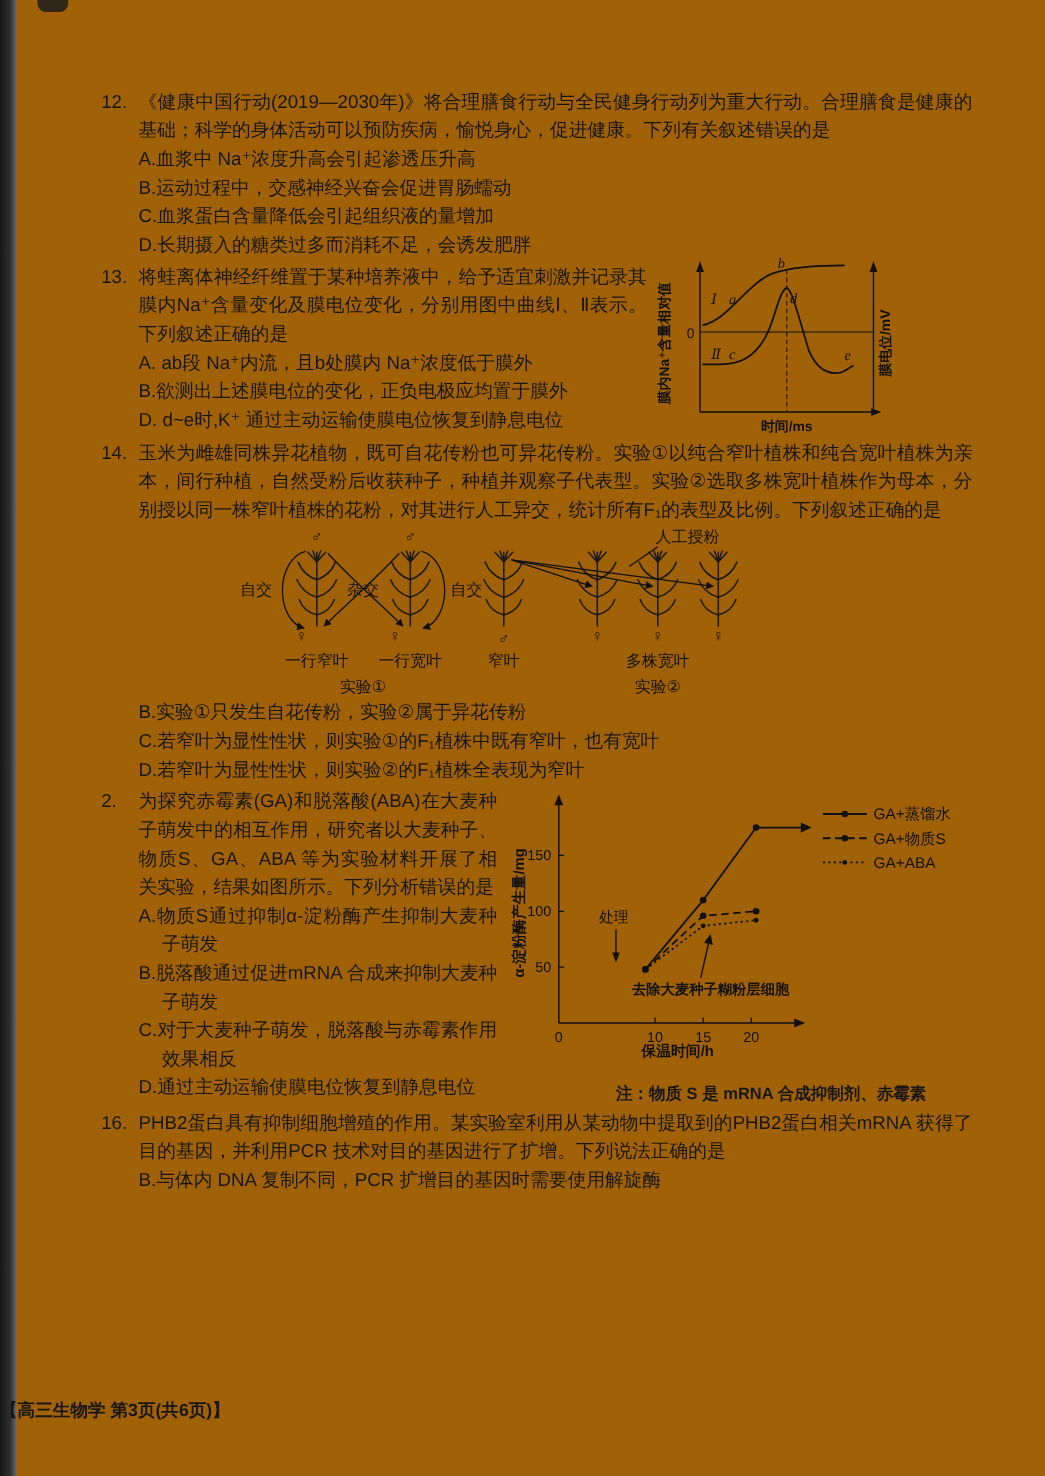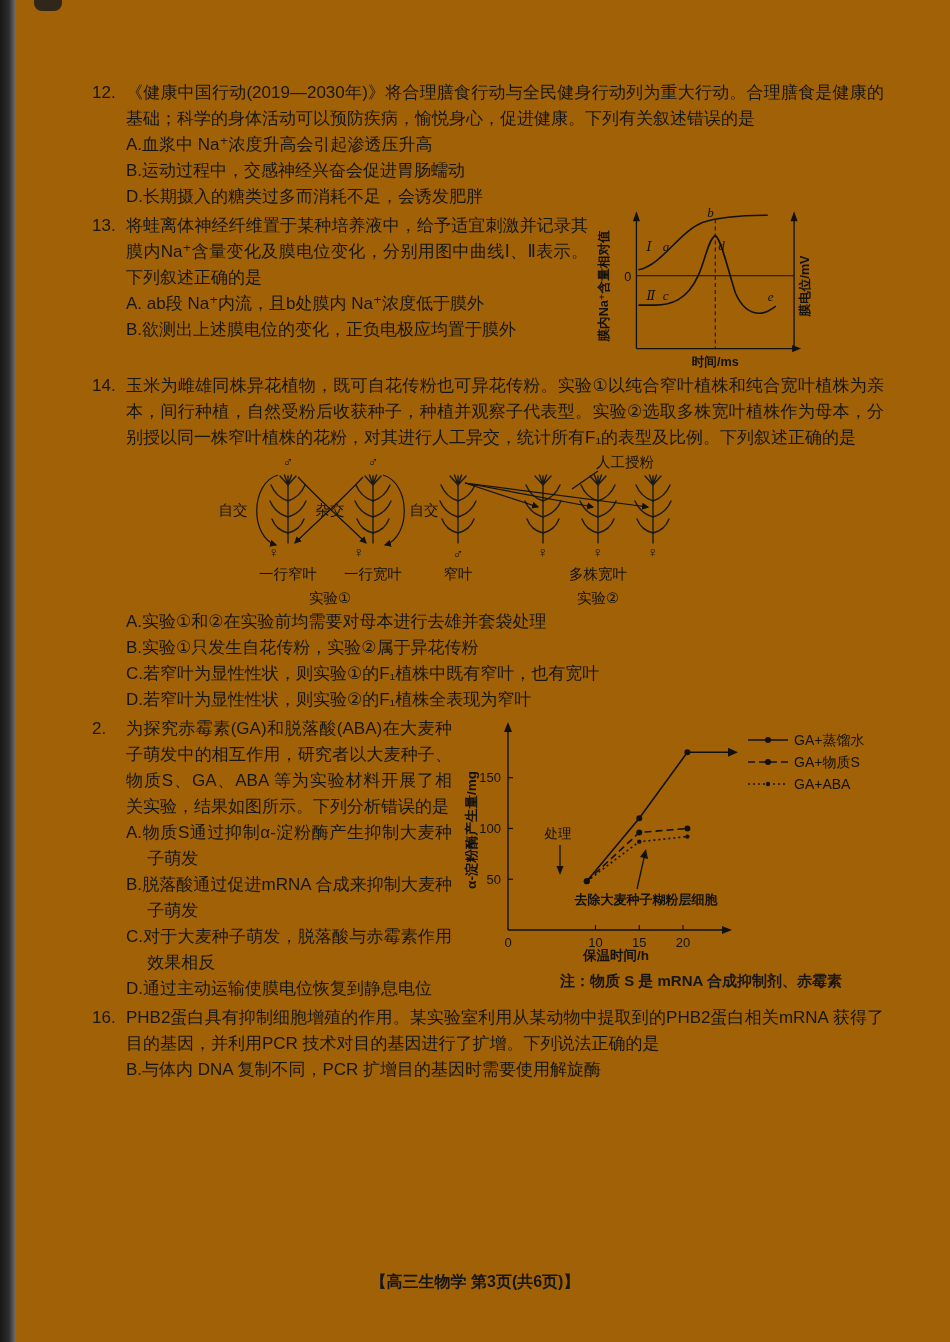--- a/index.html
+++ b/index.html
@@ -26,48 +26,49 @@
   .q{clear:both;margin:0 0 3px 0;}
   .stem{position:relative;margin:0;padding-left:34px;}
   .qnum{position:absolute;left:0;top:0;}
   .opt{margin:0;padding-left:34px;text-indent:-1.25em;margin-left:1.25em;}
   
   .fig13{float:right;width:288px;height:164px;margin:-6px 0 2px 8px;}
   
   .fig14wrap{margin:4px 0 2px 108px;}
   
   .fig15{float:right;width:482px;margin:2px -58px 2px 8px;}
-  .fig15 .notes{font-size:15px;font-weight:bold;text-align:center;line-height:22px;margin-top:0;}
+  .fig15 .notes{font-size:15px;font-weight:bold;text-align:center;line-height:22px;margin-top:14px;}
   svg{display:block;}
   svg text{fill:#111;}
   .axl{font-size:13.5px;font-weight:bold;}
   .ann{font-size:13.5px;}
   .annb{font-size:13px;font-weight:bold;}
   .f13l{font-size:12.5px;font-weight:bold;}
   .f13p{font-size:13px;font-style:italic;font-family:"Liberation Serif","DejaVu Serif",serif;}
   .f13n{font-size:12.5px;}
   .f14{font-size:14.5px;}
   .footer{
-    position:absolute;left:0;right:0;top:1272px;text-align:center;
+    position:absolute;left:0;right:0;top:1272px;
     font-size:16px;font-weight:bold;color:#161616;
   }
 </style>
 </head>
 <body>
 
 <div class="sheet">
   <div class="scan-edge"></div>
   <div class="corner-mark"></div>
 
   <div class="content">
 
     <div class="q">
       <p class="stem"><span class="qnum">12.</span><span>《健康中国行动(2019—2030年)》将合理膳食行动与全民健身行动列为重大行动。合理膳食是健康的基础；科学的身体活动可以预防疾病，愉悦身心，促进健康。下列有关叙述错误的是</span></p>
       <p class="opt">A.血浆中 Na⁺浓度升高会引起渗透压升高</p>
       <p class="opt">B.运动过程中，交感神经兴奋会促进胃肠蠕动</p>
+      <p class="opt">C.血浆蛋白含量降低会引起组织液的量增加</p>
       <p class="opt">D.长期摄入的糖类过多而消耗不足，会诱发肥胖</p>
     </div>
 
     <div class="q">
       <div class="fig13">
         <svg viewBox="0 0 285 162" width="288" height="164">
           <g stroke="#111" stroke-width="1.3" fill="none">
             <line x1="40" y1="140" x2="40" y2="12"></line>
             <line x1="196" y1="140" x2="196" y2="12"></line>
             <line x1="40" y1="68" x2="196" y2="68" stroke-width="1"></line>
@@ -92,20 +93,21 @@
           <text class="f13p" x="110" y="10">b</text>
           <text class="f13p" x="50" y="92">Ⅱ</text>
           <text class="f13p" x="66" y="92">c</text>
           <text class="f13p" x="121" y="42">d</text>
           <text class="f13p" x="170" y="93">e</text>
         </svg>
       </div>
       <p class="stem"><span class="qnum">13.</span><span>将蛙离体神经纤维置于某种培养液中，给予适宜刺激并记录其膜内Na⁺含量变化及膜电位变化，分别用图中曲线Ⅰ、Ⅱ表示。下列叙述正确的是</span></p>
       <p class="opt">A. ab段 Na⁺内流，且b处膜内 Na⁺浓度低于膜外</p>
       <p class="opt">B.欲测出上述膜电位的变化，正负电极应均置于膜外</p>
+      <p class="opt">D. d~e时,K⁺ 通过主动运输使膜电位恢复到静息电位</p>
     </div>
 
     <div class="q">
       <p class="stem"><span class="qnum">14.</span><span>玉米为雌雄同株异花植物，既可自花传粉也可异花传粉。实验①以纯合窄叶植株和纯合宽叶植株为亲本，间行种植，自然受粉后收获种子，种植并观察子代表型。实验②选取多株宽叶植株作为母本，分别授以同一株窄叶植株的花粉，对其进行人工异交，统计所有F₁的表型及比例。下列叙述正确的是</span></p>
       <div class="fig14wrap">
         <svg viewBox="0 0 480 152" width="480" height="152">
           <defs>
             <marker id="ah14" markerWidth="8" markerHeight="8" refX="5" refY="3" orient="auto">
               <path d="M0,0 L6,3 L0,6 Z" fill="#111"></path>
             </marker>
@@ -153,21 +155,20 @@
             <text class="f14" x="425" y="12" text-anchor="middle">人工授粉</text>
             <text class="f14" x="88" y="124" text-anchor="middle">一行窄叶</text>
             <text class="f14" x="173" y="124" text-anchor="middle">一行宽叶</text>
             <text class="f14" x="258" y="124" text-anchor="middle">窄叶</text>
             <text class="f14" x="398" y="124" text-anchor="middle">多株宽叶</text>
             <text class="f14" x="130" y="148" text-anchor="middle">实验①</text>
             <text class="f14" x="398" y="148" text-anchor="middle">实验②</text>
           </g>
         </svg>
       </div>
-      <p class="opt">A.实验①和②在实验前均需要对母本进行去雄并套袋处理</p>
       <p class="opt">B.实验①只发生自花传粉，实验②属于异花传粉</p>
       <p class="opt">C.若窄叶为显性性状，则实验①的F₁植株中既有窄叶，也有宽叶</p>
       <p class="opt">D.若窄叶为显性性状，则实验②的F₁植株全表现为窄叶</p>
     </div>
 
     <div class="q">
       <div class="fig15">
         <svg id="chart15" viewBox="0 0 482 252" width="482" height="252">
           <g stroke="#111" stroke-width="1.4" fill="none">
             <line x1="48" y1="212" x2="48" y2="12"></line>

